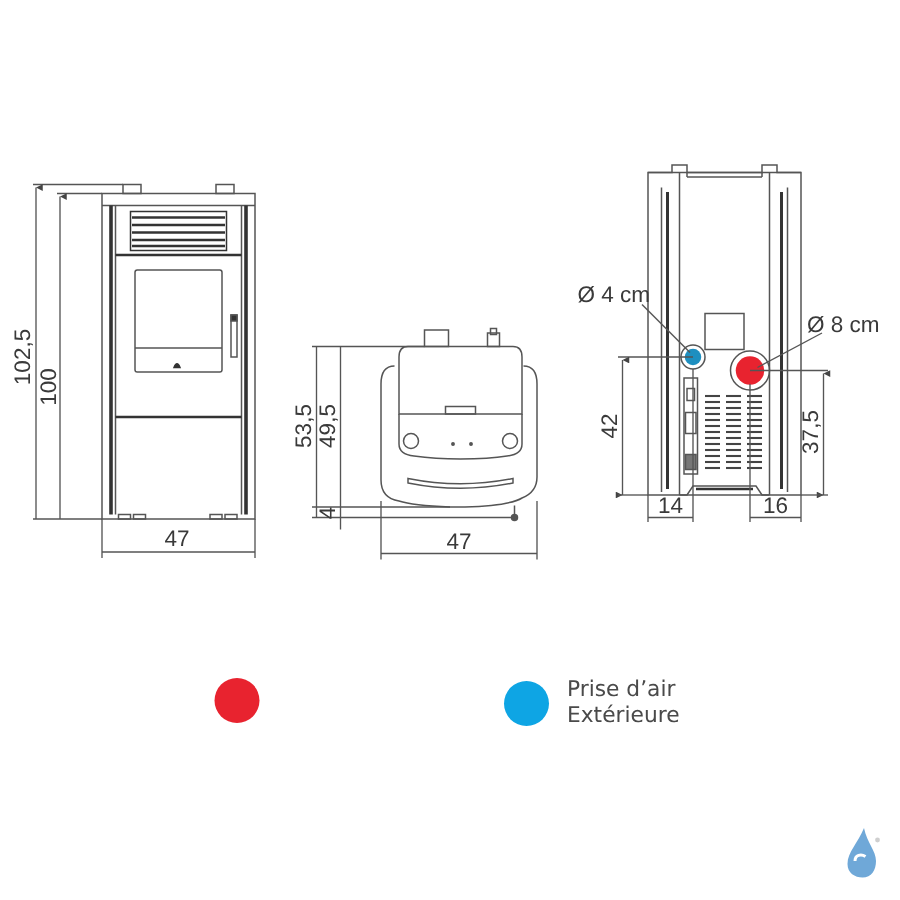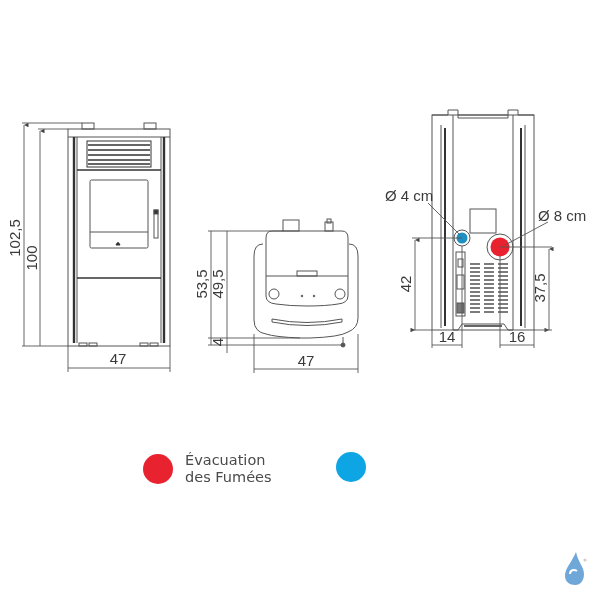--- a/index.html
+++ b/index.html
@@ -217,24 +217,24 @@
   <text class="dim-text" x="385" y="201">Ø 4 cm</text>
   <text class="dim-text" x="538" y="221">Ø 8 cm</text>
   <text class="dim-text" transform="translate(411,284) rotate(-90)" text-anchor="middle">42</text>
   <text class="dim-text" transform="translate(545,288) rotate(-90)" text-anchor="middle">37,5</text>
   <text class="dim-text" x="447" y="342" text-anchor="middle">14</text>
   <text class="dim-text" x="517" y="342" text-anchor="middle">16</text>
 </svg>
 
 <div class="leg" id="legend-smoke">
   <span class="dot" style="background:#e8232f"></span>
-  <span class="txt">Évacuation
-des Fumées</span>
 </div>
 <div class="leg" id="legend-air">
   <span class="dot" style="background:#0ea5e4"></span>
+  <span class="txt">Prise d’air
+Extérieure</span>
 </div>
 
 <svg id="logo" viewBox="0 0 28 36">
   <path d="M16,2 C12,12 5,18 5,26 C5,32 10,35 15,35 C21,35 24,30 24,24 C24,17 18,12 16,2 Z" fill="#6fa8d8"></path>
   <path d="M10,24 C10,20 14,19 17,21" stroke="#ffffff" stroke-width="2" fill="none"></path>
   <circle cx="25" cy="10" r="1.6" fill="#cfcfcf"></circle>
 </svg>
 
 </body></html>

